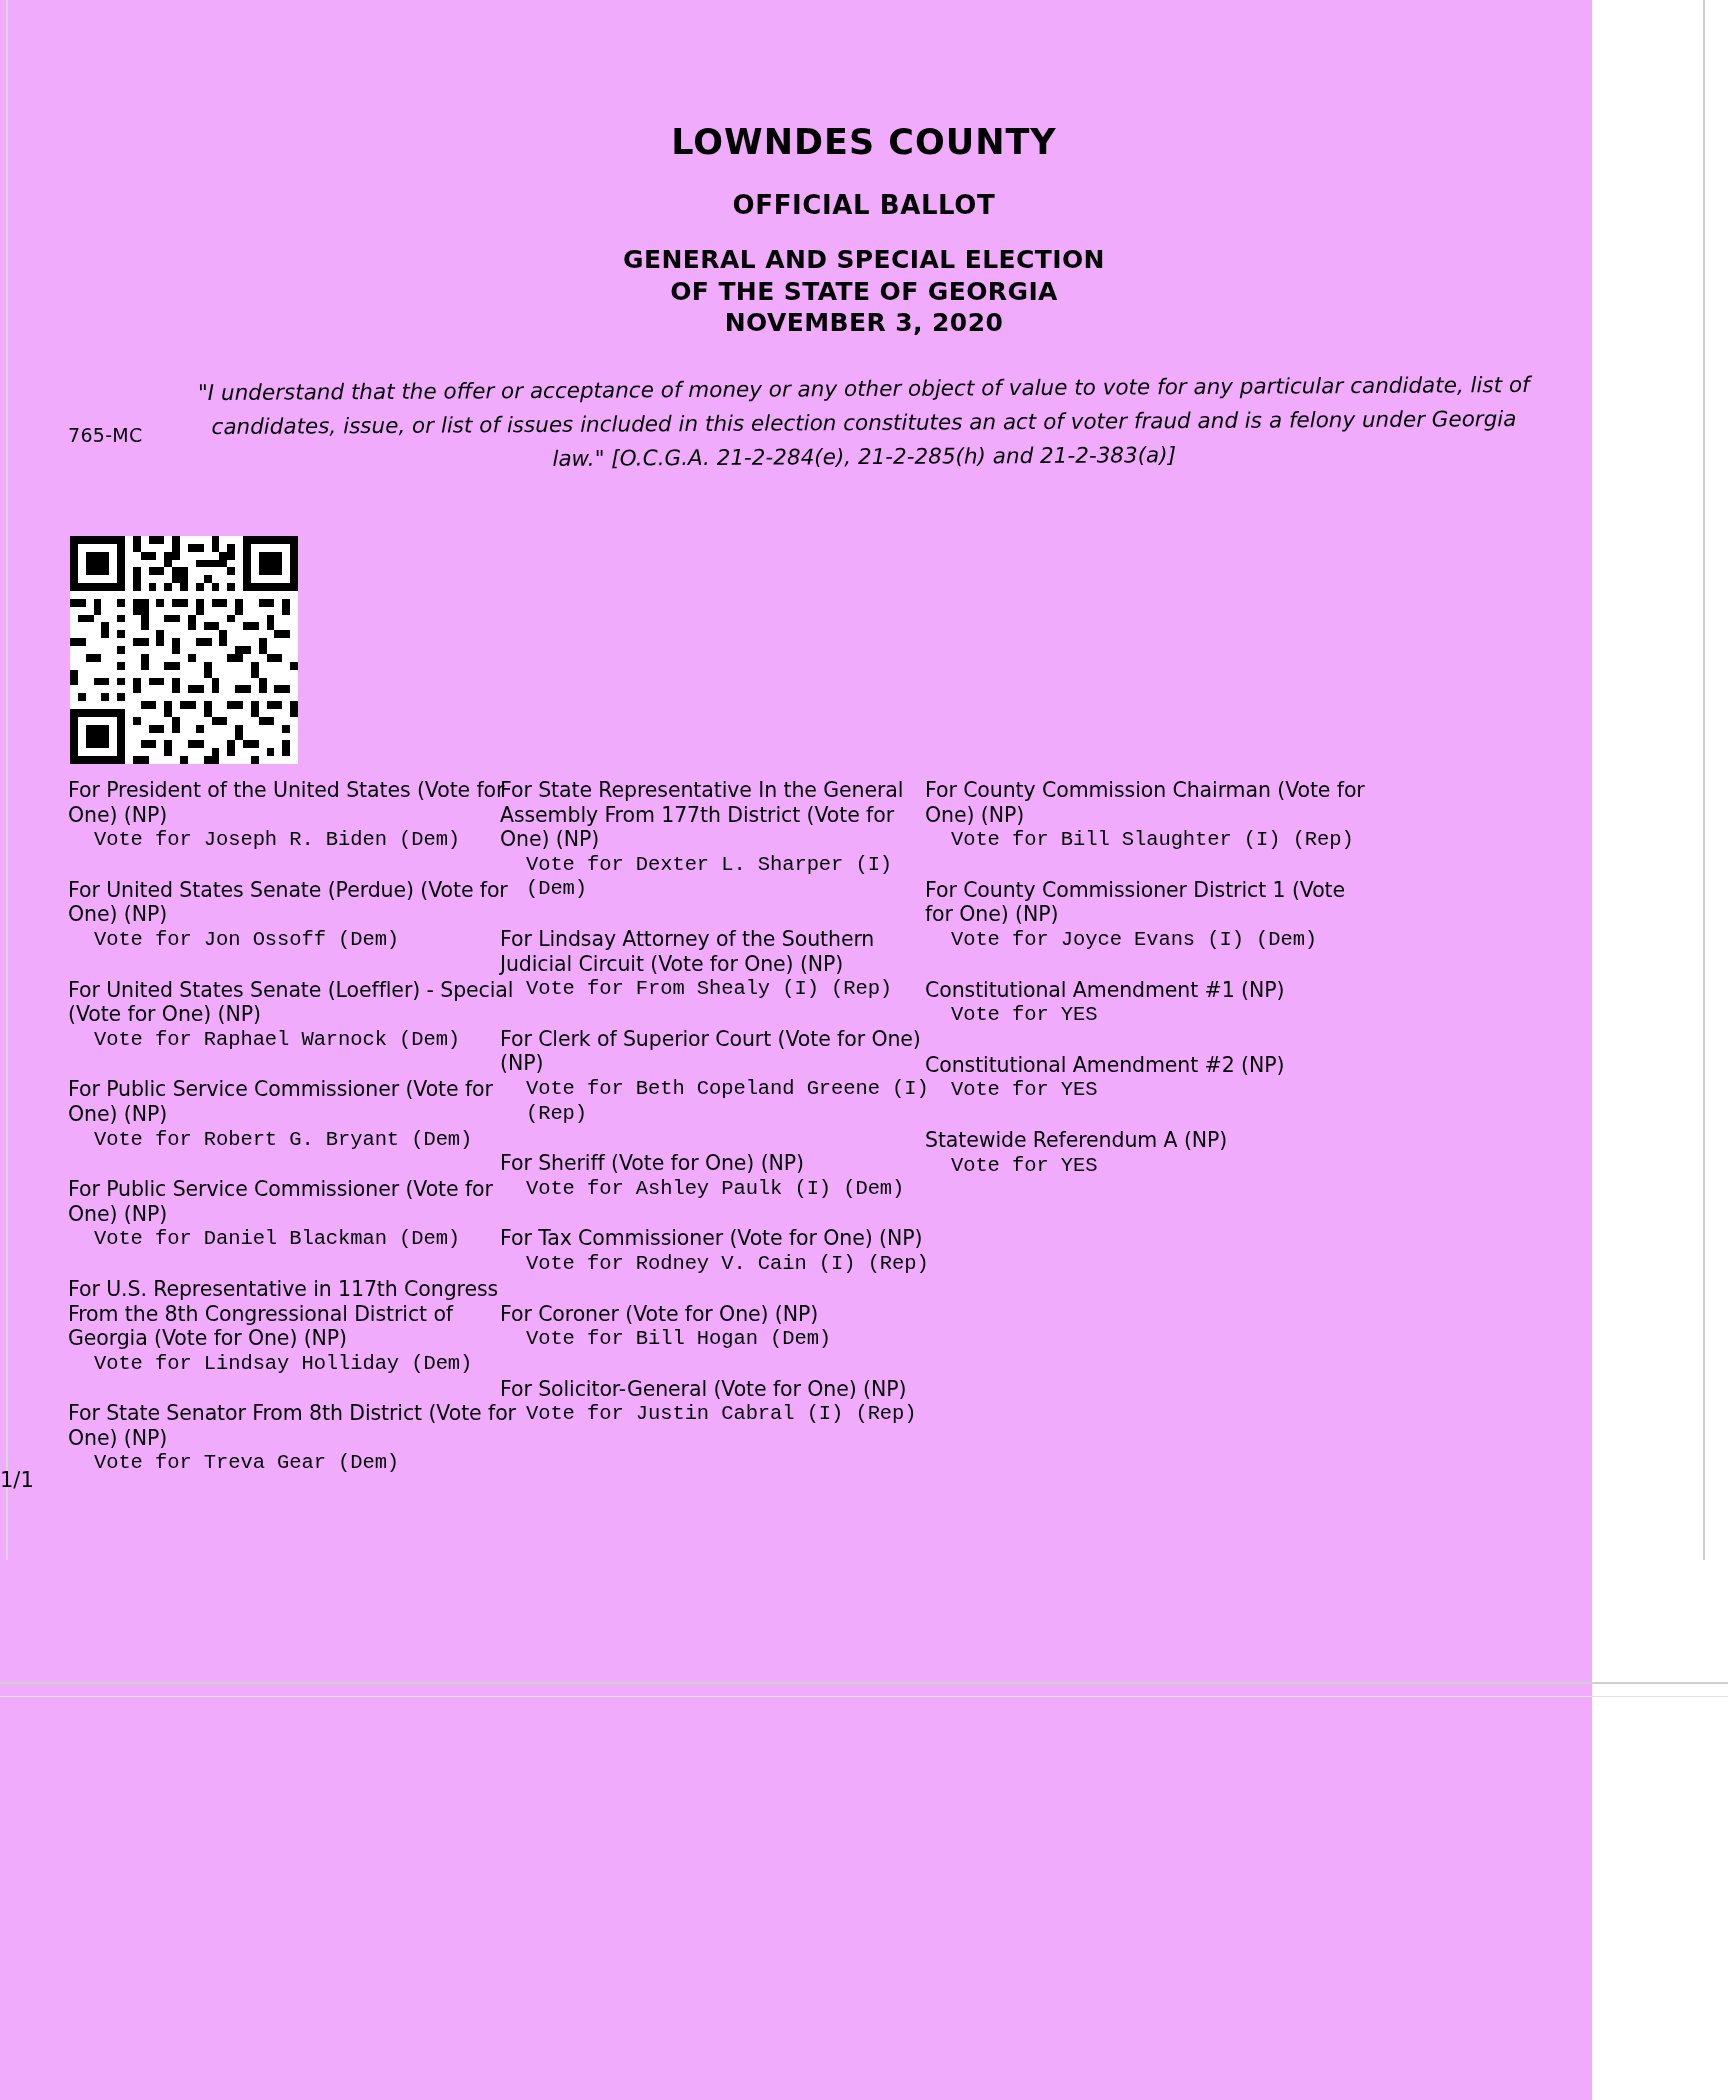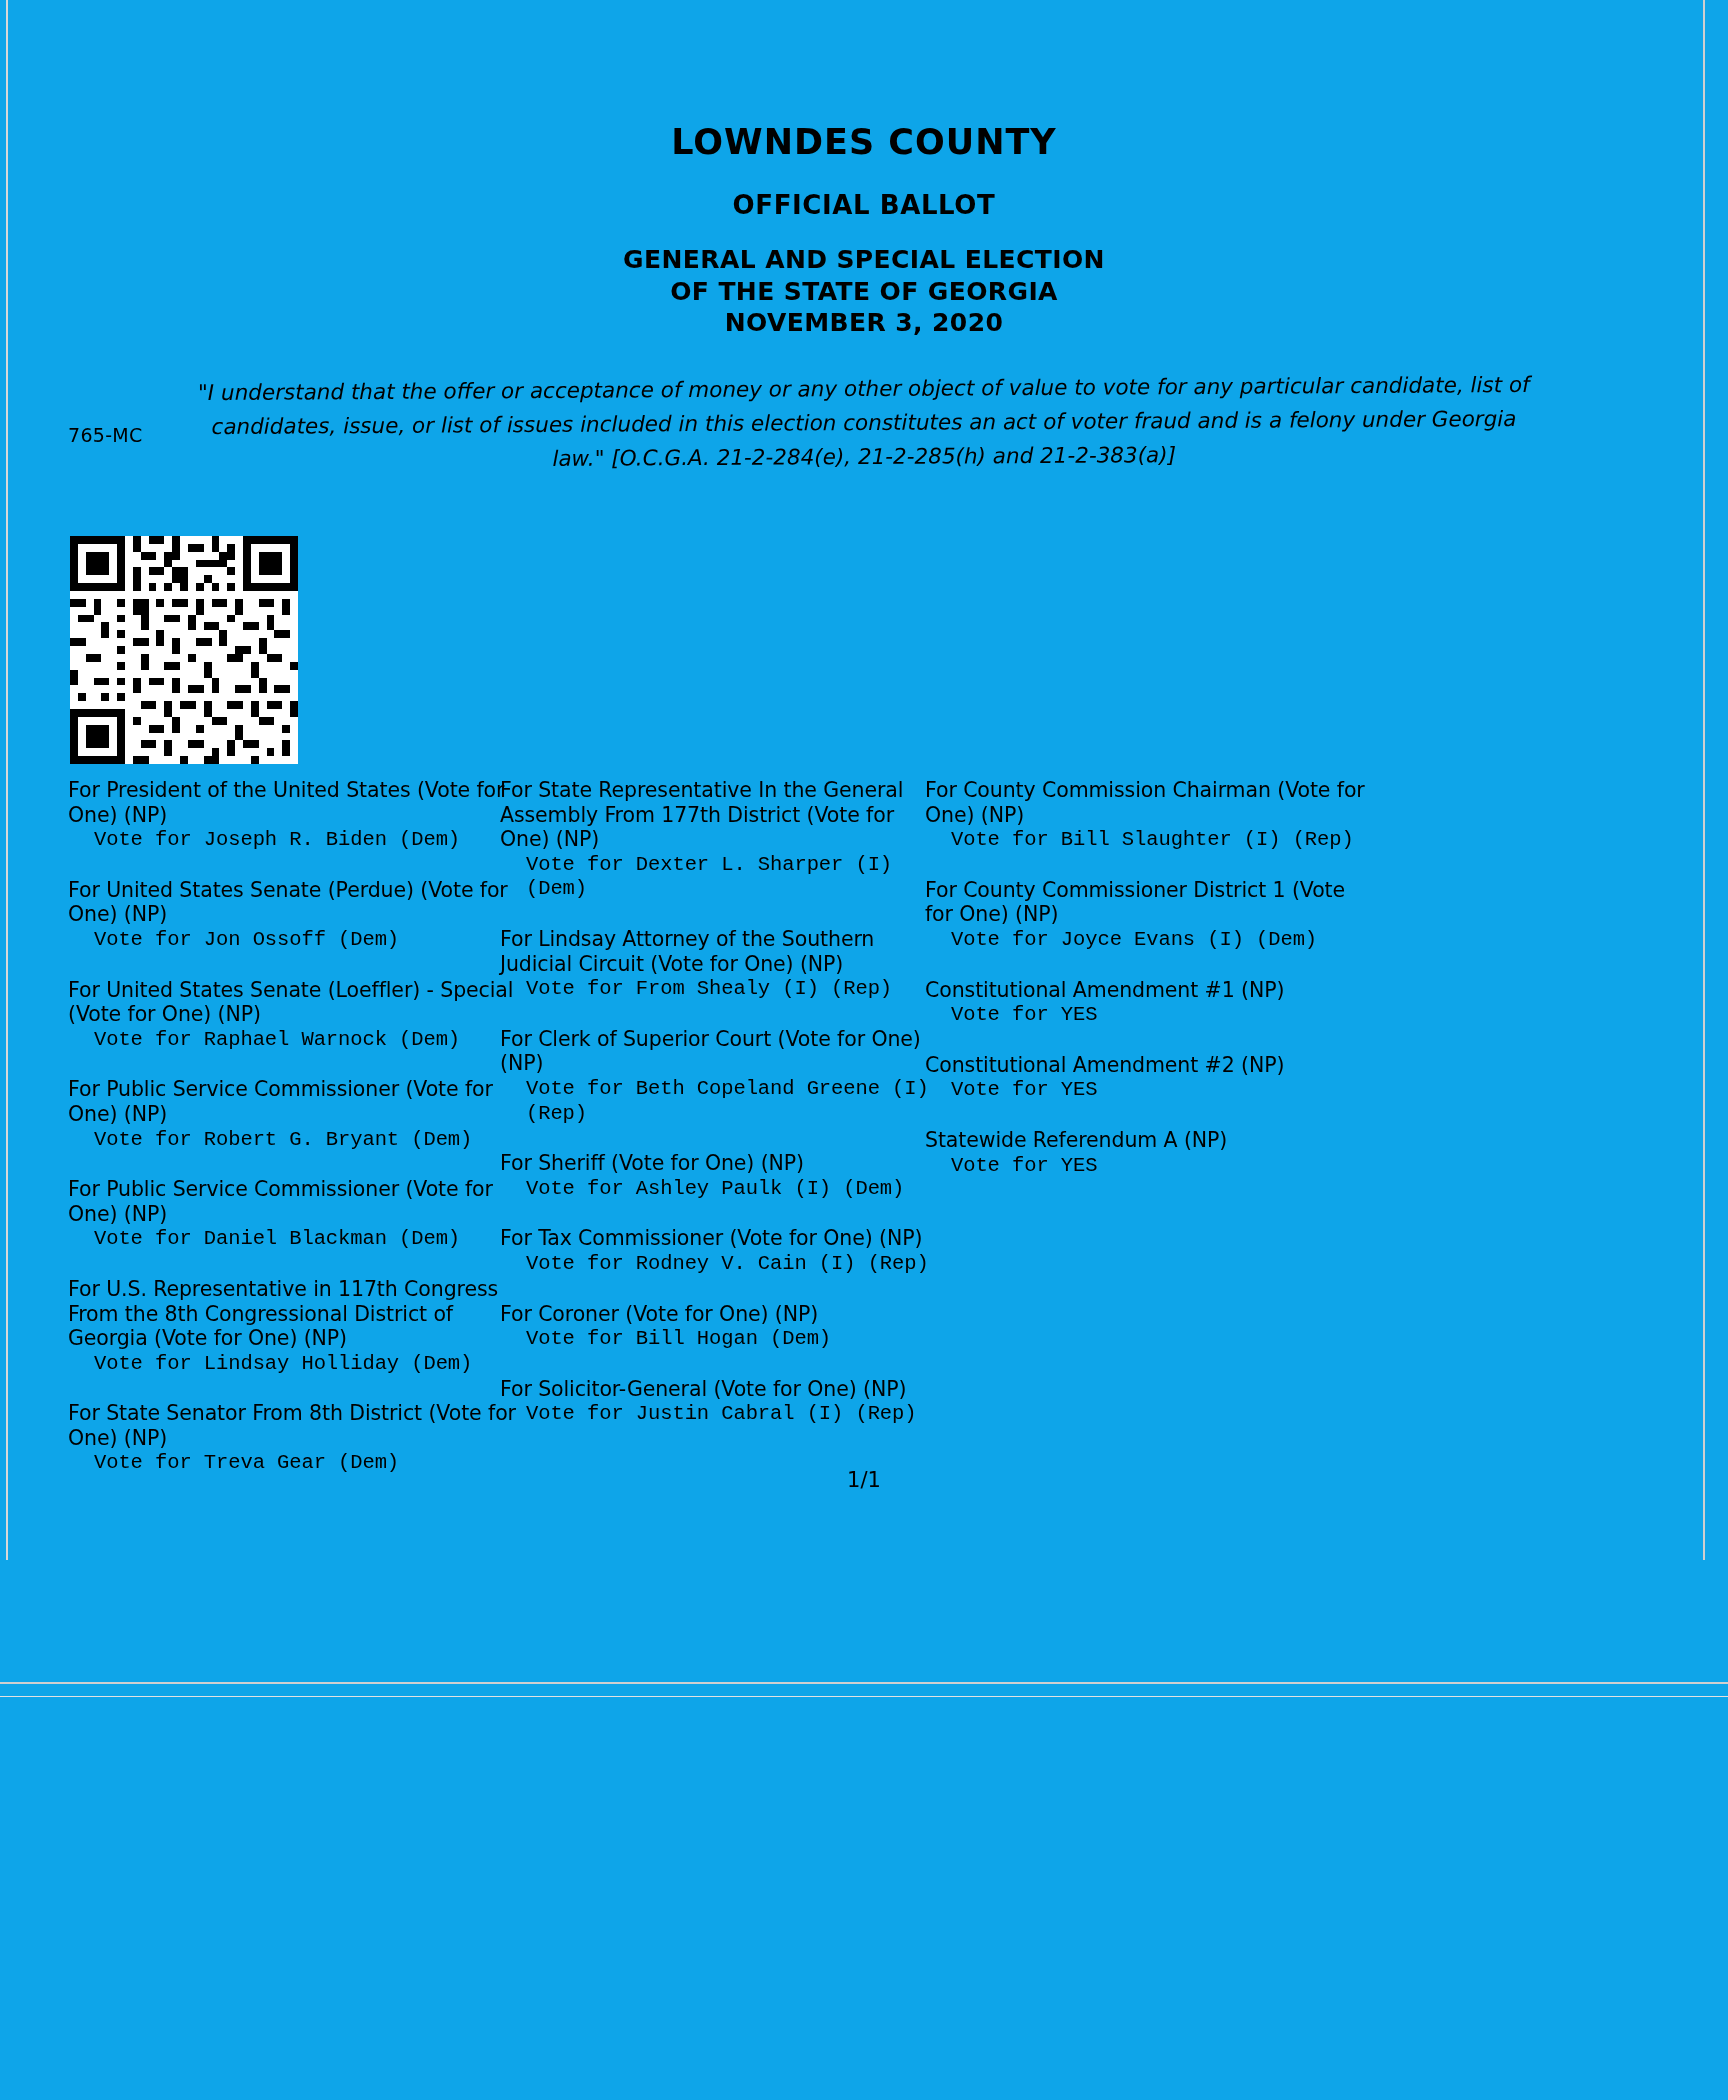--- a/index.html
+++ b/index.html
@@ -13,23 +13,23 @@
     position: relative;
     font-family: "DejaVu Sans", sans-serif;
     color: #000000;
     overflow: hidden;
   }
 
   
   .page {
     position: absolute;
     left: 0; top: 0;
-    width: 1728px;
+    width: 1592px;
     height: 2100px;
-    background: #0ea5e9;
+    background: #f0abfc;
   }
 
   
   .edge-left {
     position: absolute;
     left: 6px; top: 0;
     width: 2px; height: 1560px;
     background: #d8d8d8;
   }
   .edge-right {
@@ -139,21 +139,21 @@
     letter-spacing: -0.1px;
     margin-top: 1px;
     font-family: Liberation Mono, monospace;
   }
 
   .page-num {
     position: absolute;
     left: 0;
     top: 1468px;
     width: 1728px;
-    text-align: center;
+    text-align: left;
     font-size: 21px;
   }
 </style>
 </head>
 <body>
 
 <div class="page">
 
   <div class="edge-left"></div>
   <div class="edge-right"></div>

